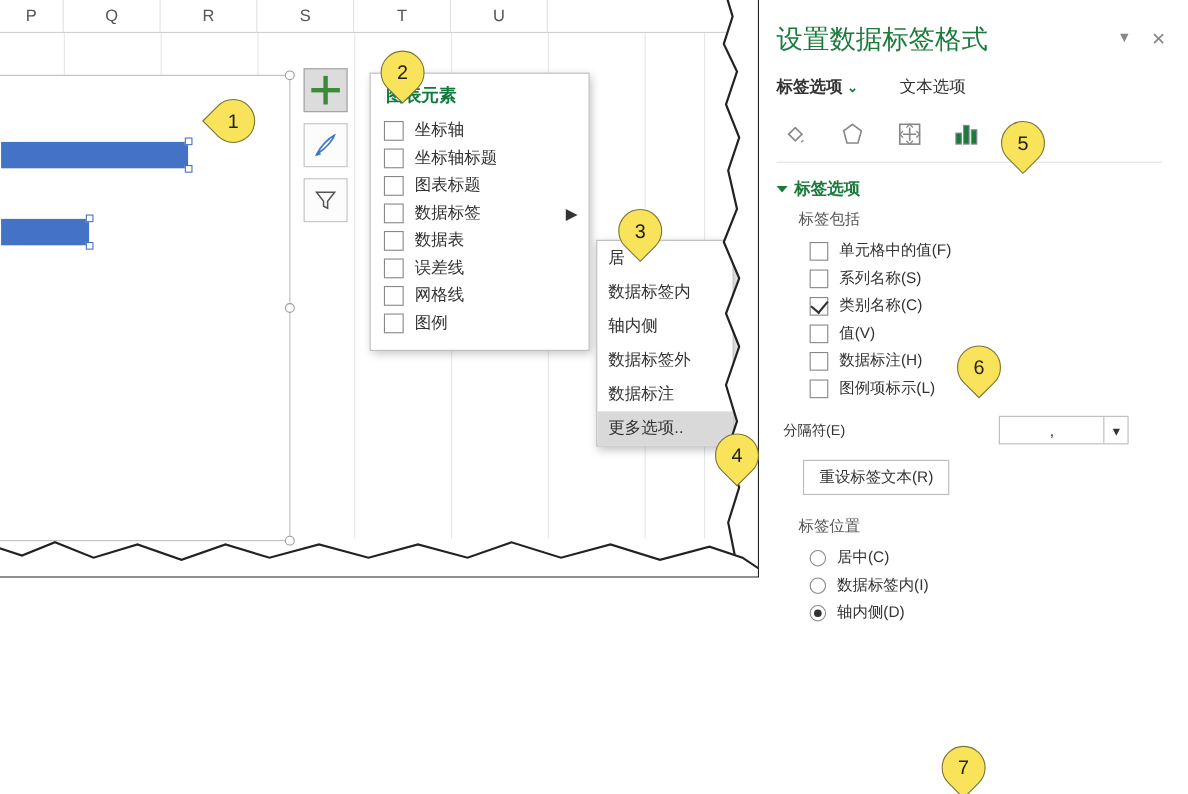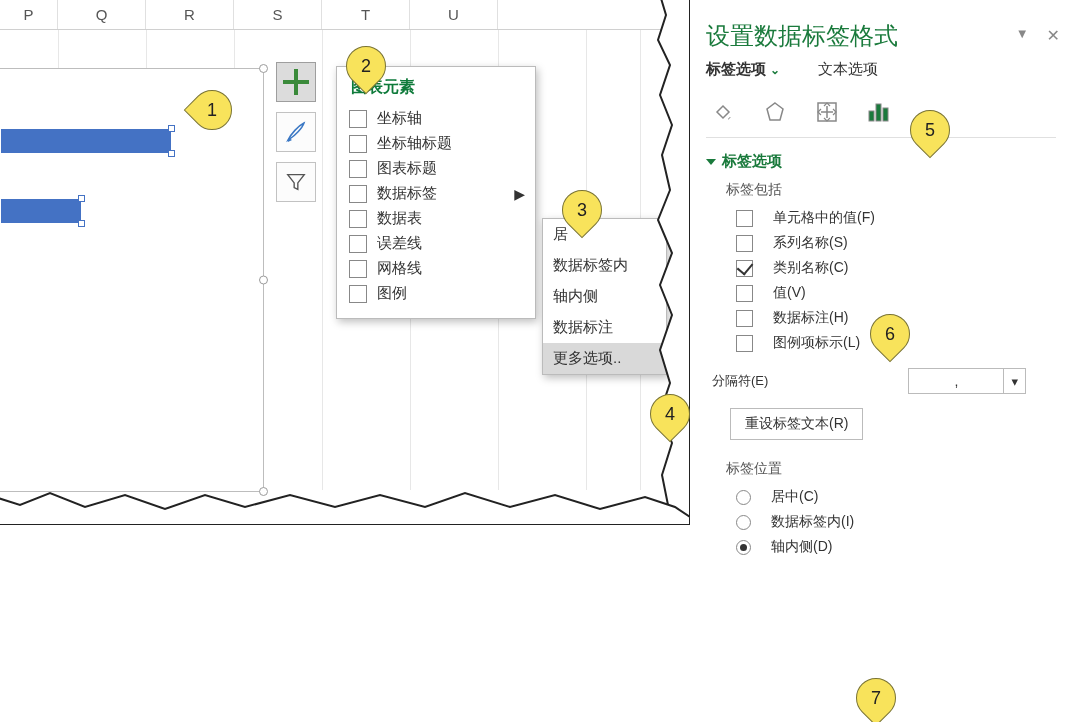--- a/index.html
+++ b/index.html
@@ -182,21 +182,21 @@
   position: absolute;
   left: 688px; top: 0;
   width: 390px; height: 722px;
   background: #fff;
   padding: 20px 22px 0 18px;
 }
 .fp-title {
   color: #1a7a3c;
   font-size: 24px;
   font-weight: 400;
-  margin-bottom: 8px;
+  margin-bottom: 18px;
 }
 .fp-topcontrols {
   position: absolute;
   right: 18px; top: 26px;
   display: flex; gap: 18px;
   color: #888;
 }
 .fp-tabs {
   display: flex; gap: 38px;
   font-size: 15px;
@@ -234,21 +234,21 @@
   border-top:6px solid #1a7a3c;
   margin-right:6px; vertical-align: middle;
 }
 .sub-label {
   color: #555;
   font-size: 14px;
   margin: 8px 0 10px 20px;
 }
 .check-row, .radio-row {
   display: flex; align-items: center;
-  gap: 20px;
+  gap: 10px;
   margin: 7px 0 7px 30px;
   font-size: 14px;
 }
 .cb {
   width: 17px; height: 17px;
   border: 1px solid #888;
   background: #fff;
   position: relative;
   flex: 0 0 17px;
 }
@@ -400,20 +400,21 @@
   <div class="ce-item">
     <span class="ce-checkbox"></span>
     <span>图例</span>
   </div>
 </div>
 
 <div class="submenu">
   <div class="submenu-item">居</div>
   <div class="submenu-item">数据标签内</div>
   <div class="submenu-item">轴内侧</div>
+  <div class="submenu-item">数据标签外</div>
   <div class="submenu-item">数据标注</div>
   <div class="submenu-item highlight">更多选项..</div>
 </div>
 
 <div class="torn">
   <svg viewBox="0 0 40 525" preserveAspectRatio="none">
       <path d="M10 0 L16 20 L8 45 L20 70 L10 100 L22 130 L12 160 L20 195 L8 225 L22 258 L10 290 L22 320 L10 355 L20 388 L10 418 L22 448 L12 480 L18 510 L30 525 L40 525 L40 0 Z" fill="#fff" stroke="#222" stroke-width="2"></path>
     </svg>
 </div>
 <div class="torn-bottom">

